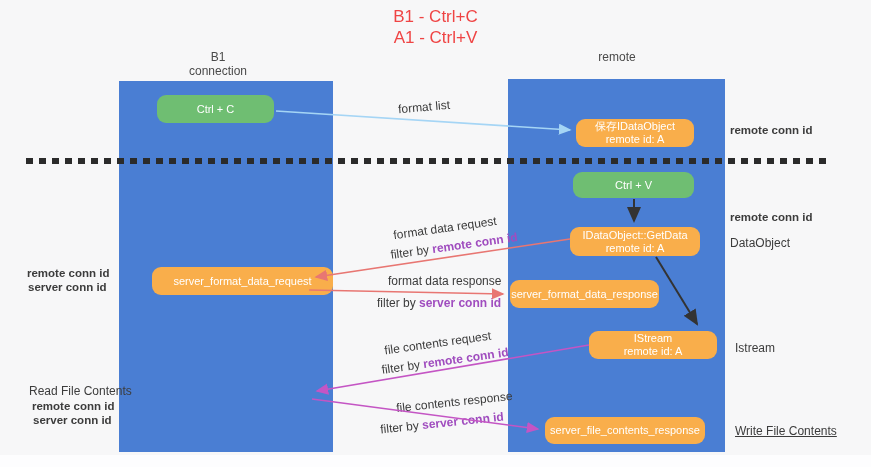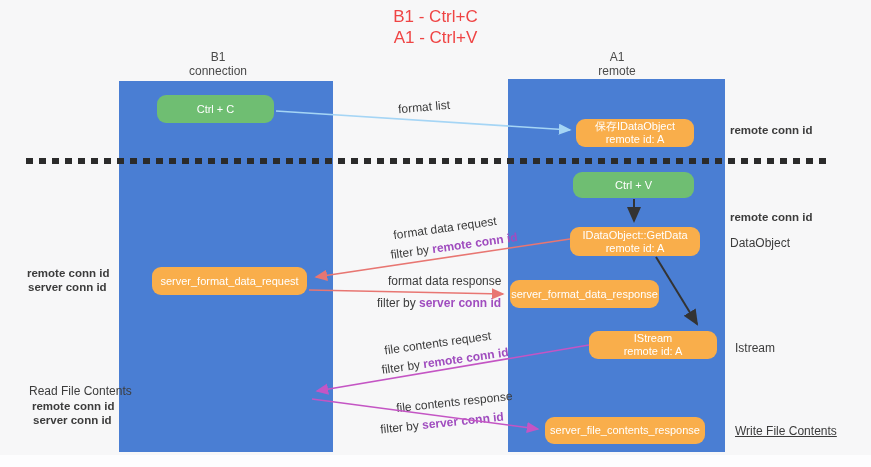--- a/index.html
+++ b/index.html
@@ -25,21 +25,21 @@
   .node { position:absolute; display:flex; flex-direction:column; align-items:center;
           justify-content:center; color:#fff; font-size:11px; line-height:13px;
           text-align:center; white-space:nowrap;border-radius:9px; }
   .node.green  { background:#6fbe72; }
   .node.orange { background:#f9ae4b; }
 
   .n-ctrl-c   { left:157px; top:95px;  width:117px; height:28px; }
   .n-save     { left:576px; top:119px; width:118px; height:28px; }
   .n-ctrl-v   { left:573px; top:172px; width:121px; height:26px; }
   .n-getdata  { left:570px; top:227px; width:130px; height:29px; }
-  .n-freq     { left:152px; top:267px; width:155px; height:28px; }
+  .n-freq     { left:152px; top:267px; width:181px; height:28px; }
   .n-fresp    { left:510px; top:280px; width:149px; height:28px; }
   .n-istream  { left:589px; top:331px; width:128px; height:28px; }
   .n-filereq  { left:150px; top:384px; width:160px; height:26px; }
   .n-fileresp { left:545px; top:417px; width:160px; height:27px;text-align:center; }
 
   .edge-label { position:absolute; font-size:12px; color:#3b3b3b; white-space:nowrap; }
   .purple { color:#a04dbf; font-weight:bold; }
   .green-t { color:#58ab5c; font-weight:bold; }
 
   .el-format-list { left:398px; top:100px; transform:rotate(-5deg); }
@@ -75,21 +75,20 @@
   <div class="title">
     <div>B1 - Ctrl+C</div>
     <div>A1 - Ctrl+V</div>
   </div>
 
   <div class="col-header left">
     <div>B1</div>
     <div>connection</div>
   </div>
   <div class="col-header right">
-    <div>A1</div>
     <div>remote</div>
   </div>
 
   <div class="lifeline left"></div>
   <div class="lifeline right"></div>
 
   <div class="divider"></div>
 
   <div class="node green n-ctrl-c">
     <div>Ctrl + C</div>

